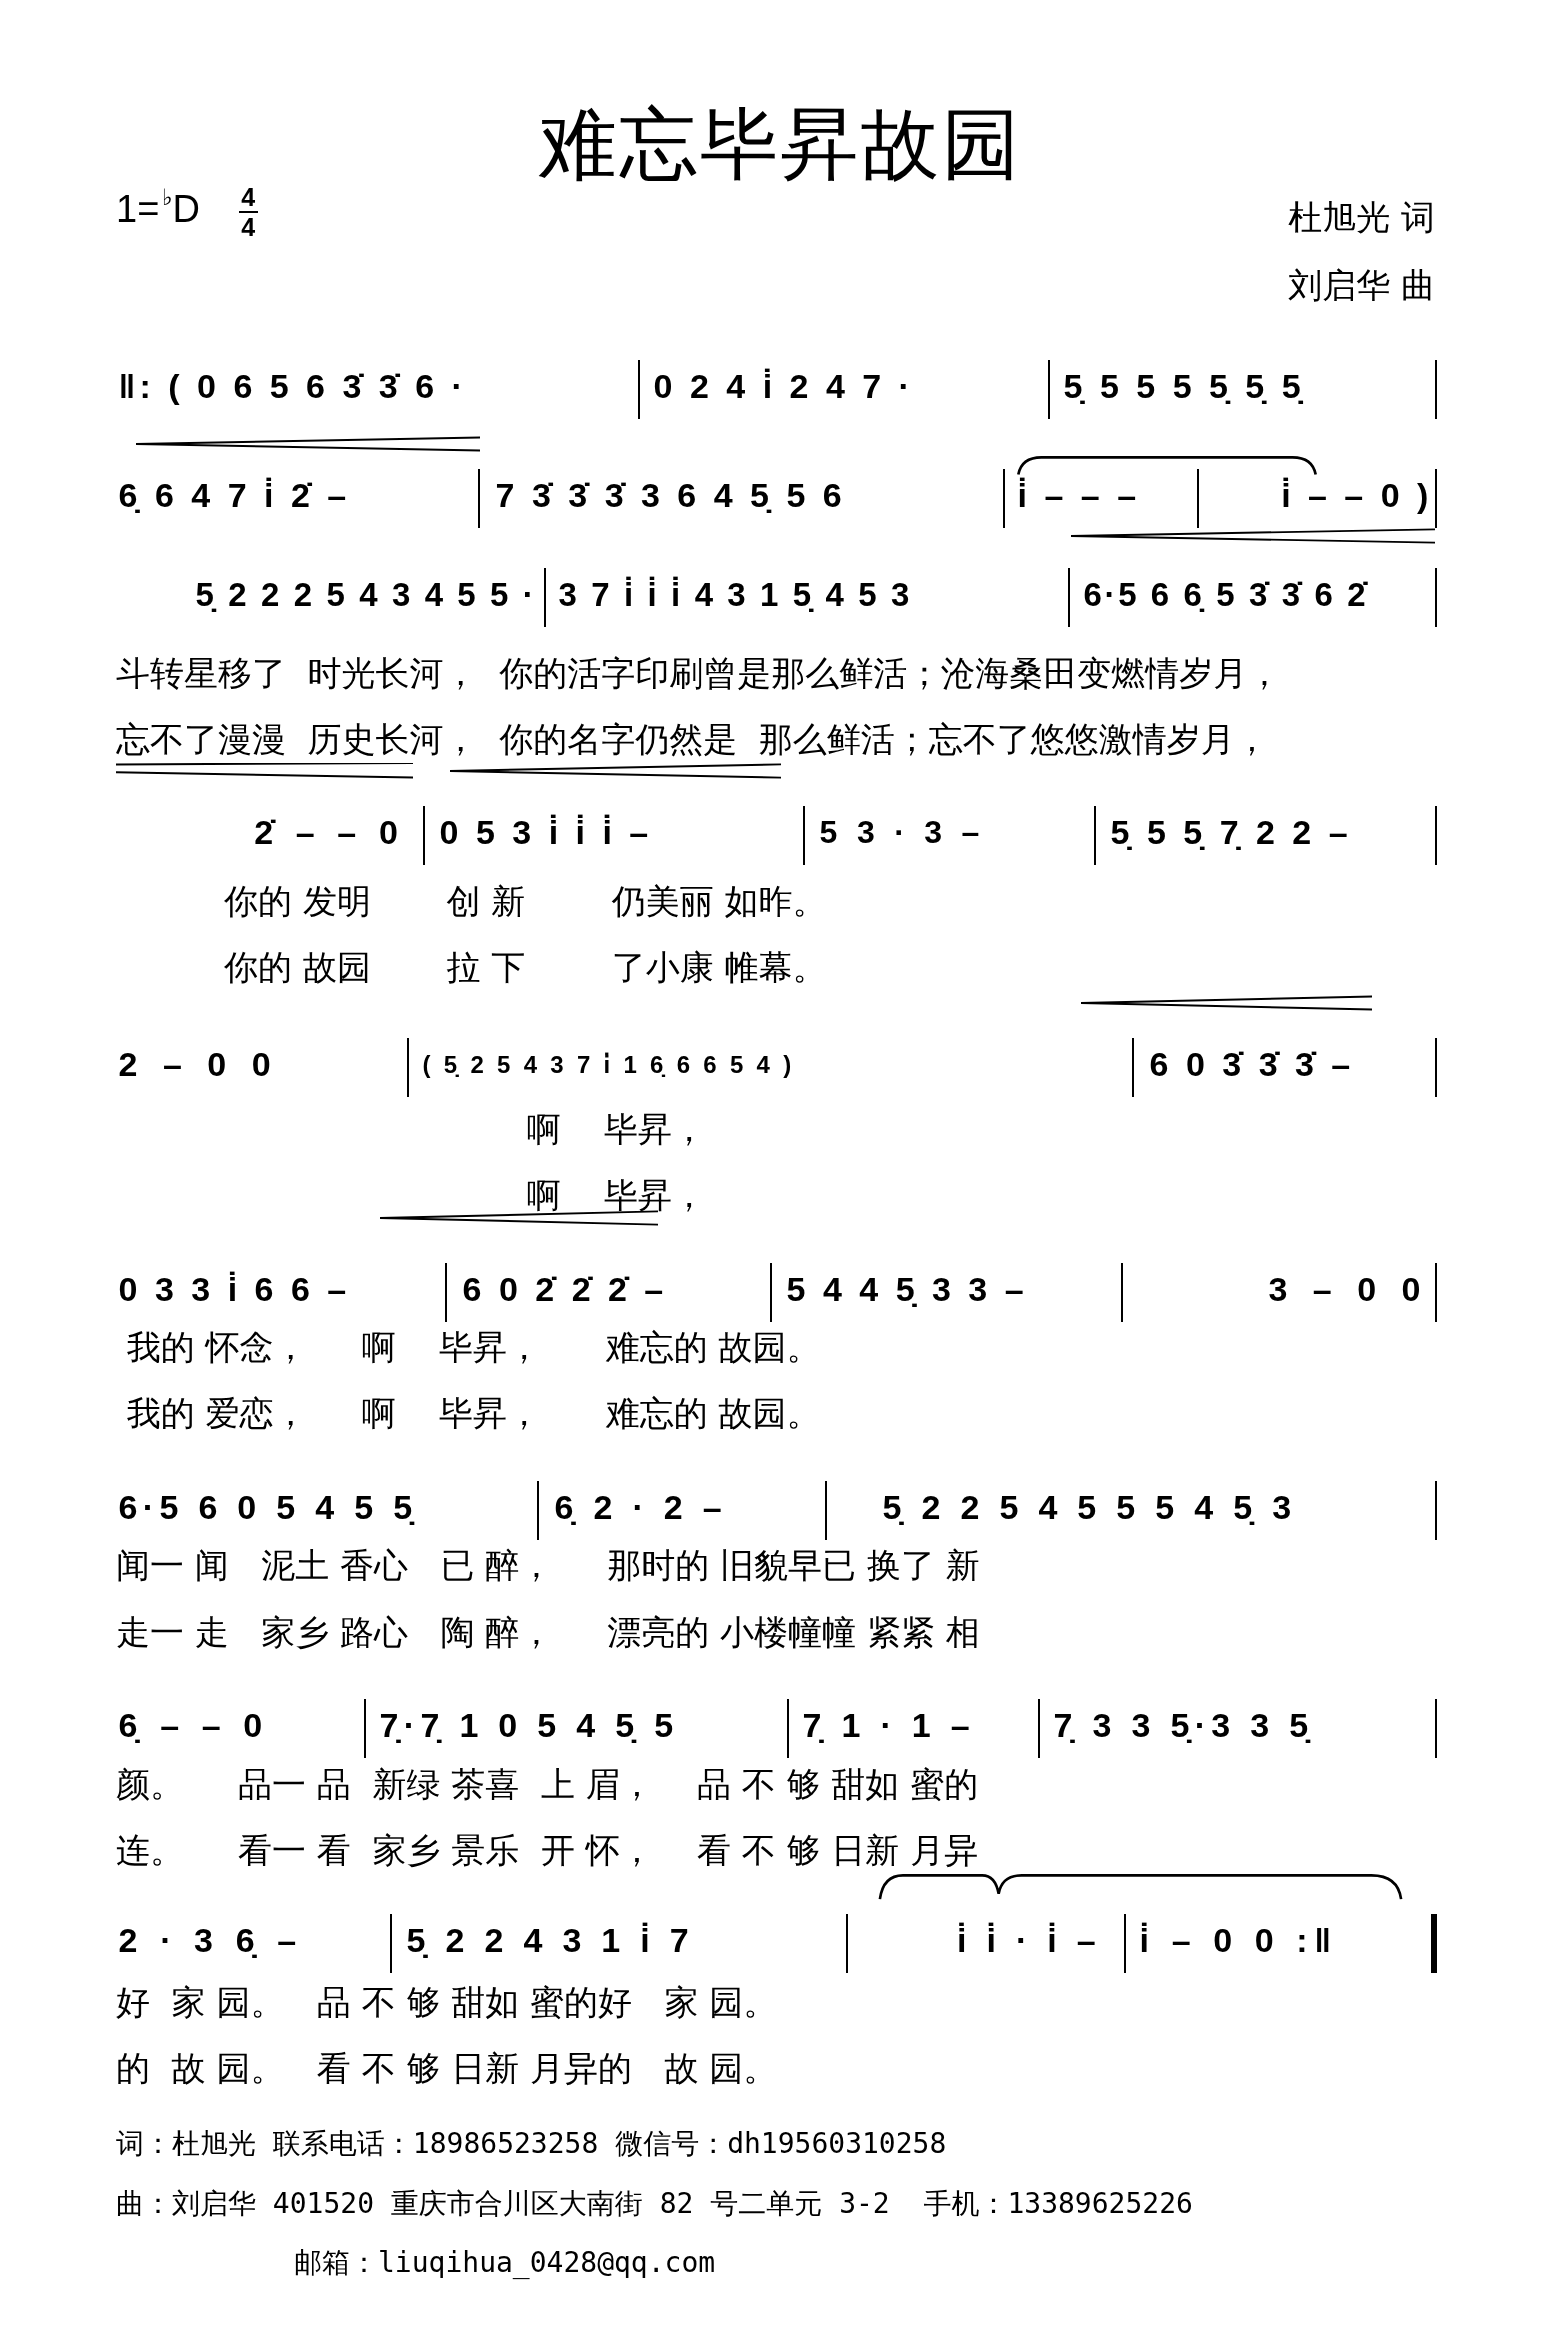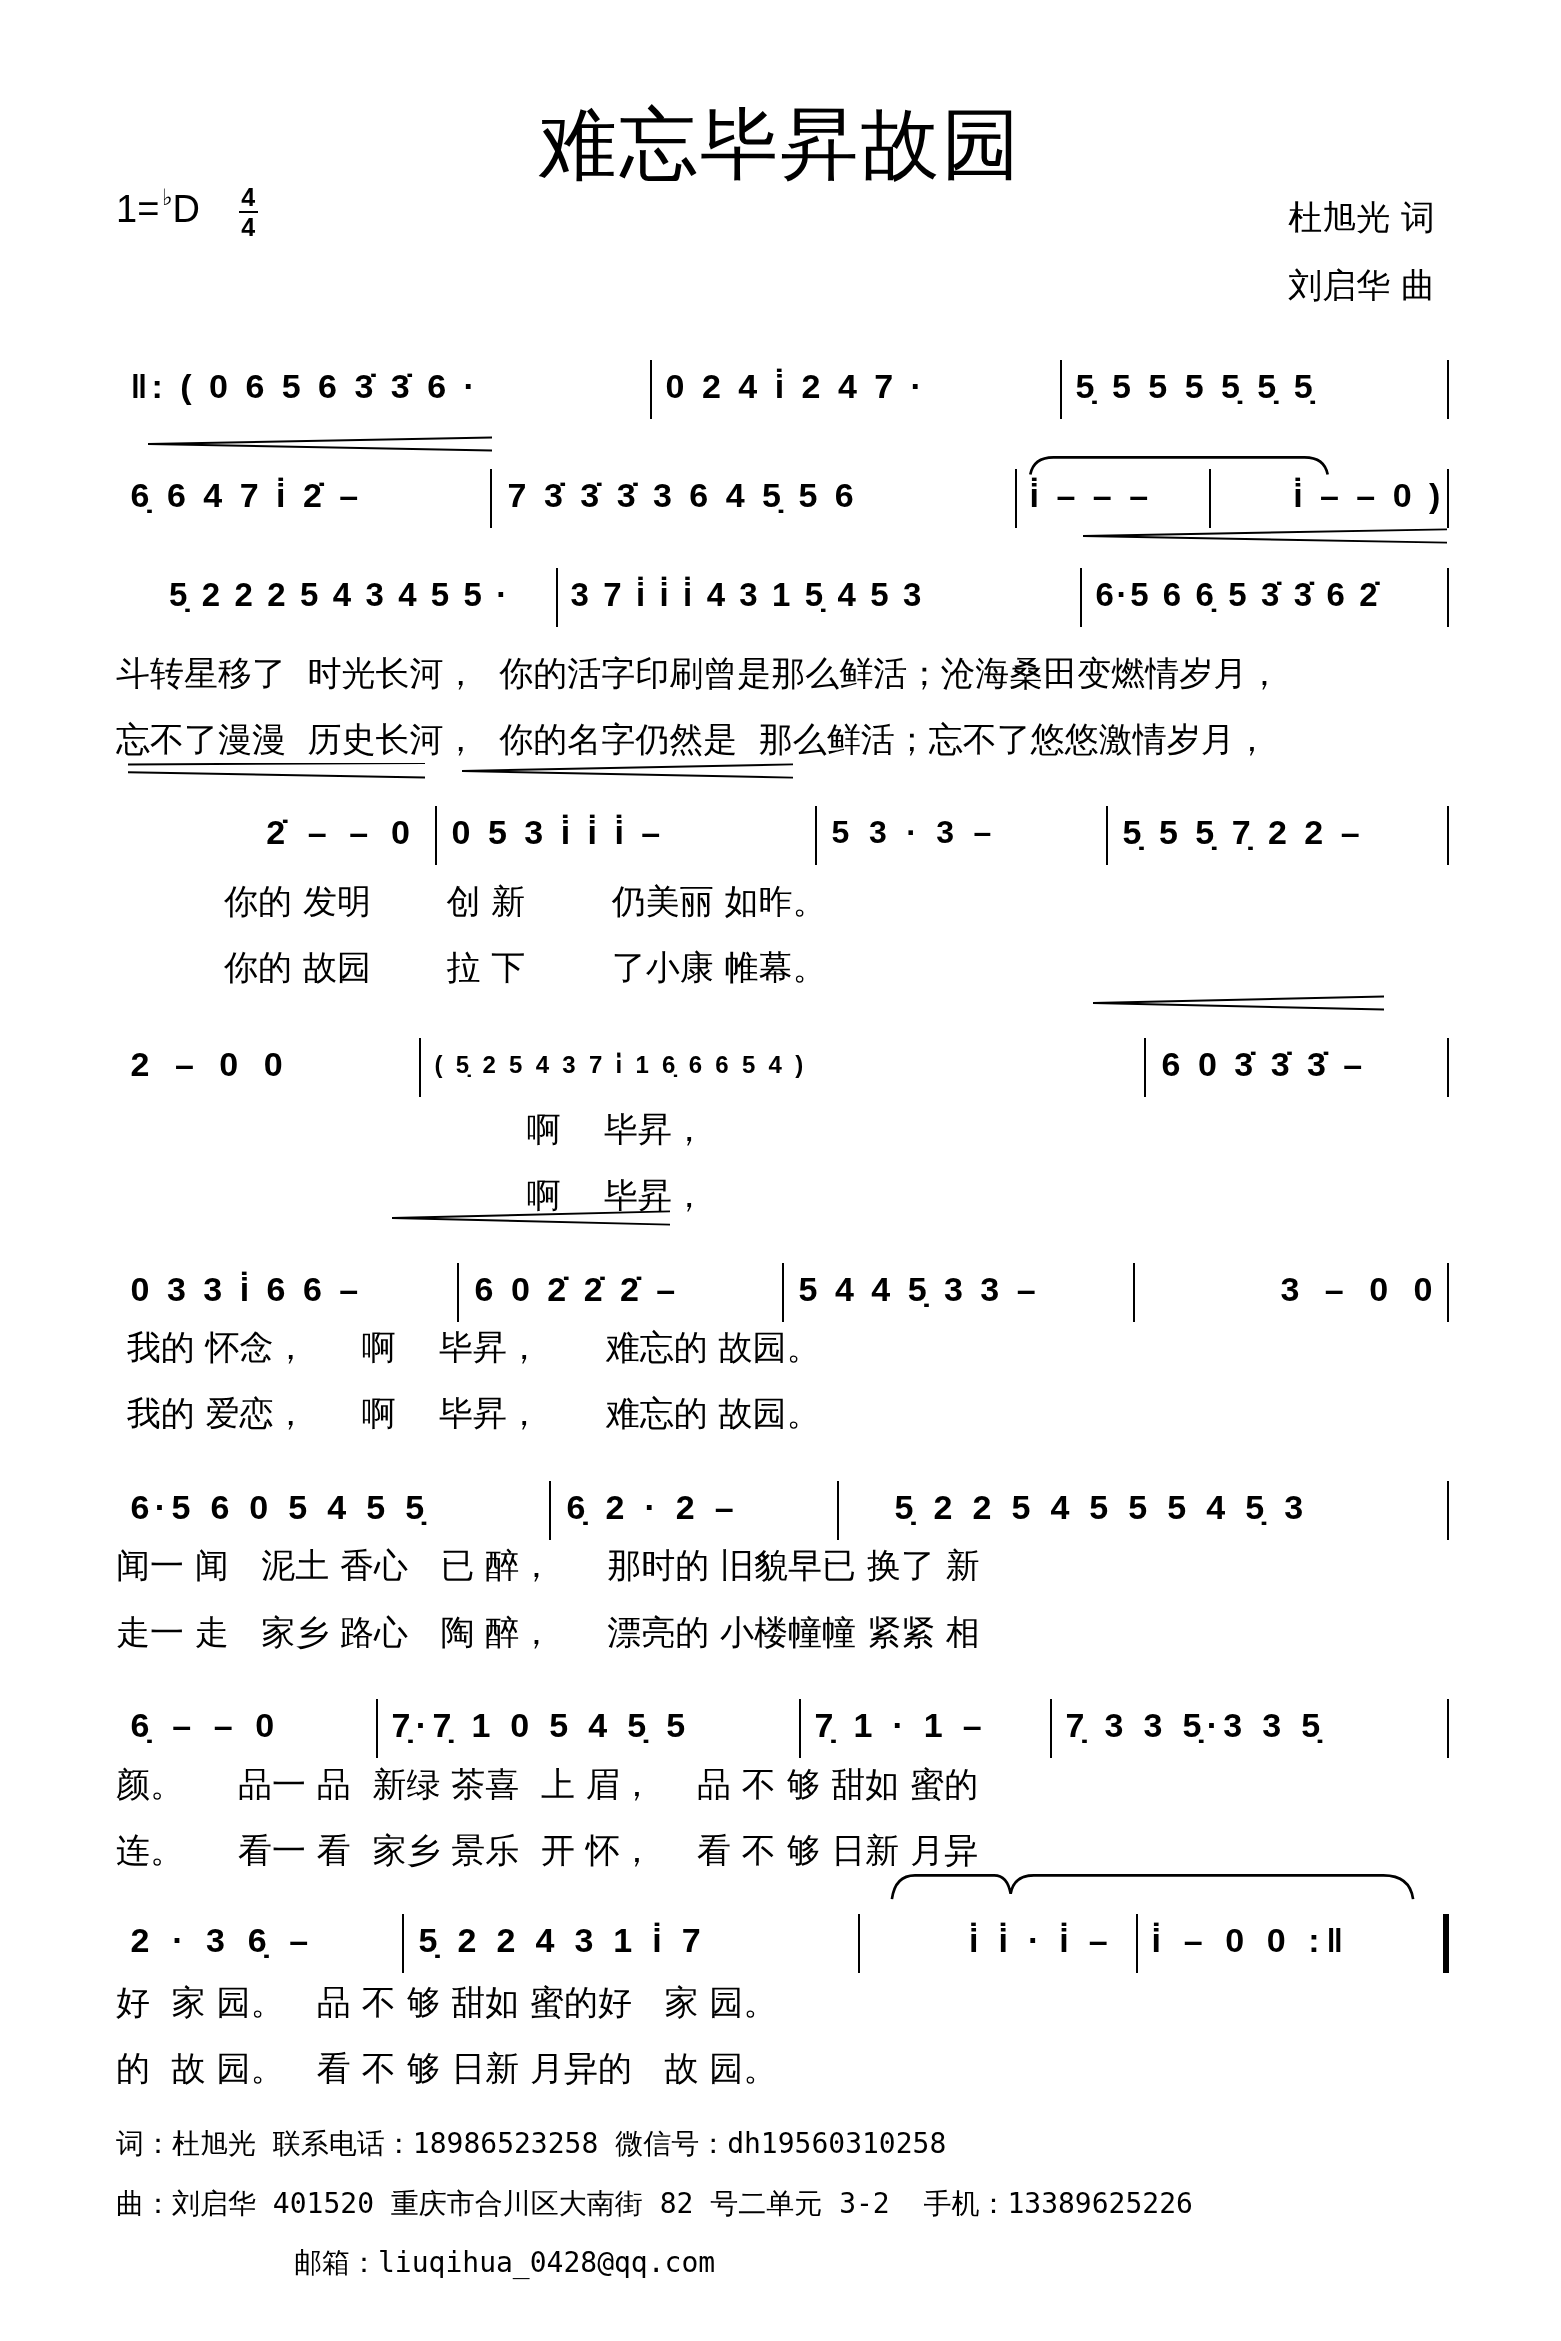--- a/index.html
+++ b/index.html
@@ -6,21 +6,21 @@
   body{width:1561px;height:2342px;position:relative;overflow:hidden;color:#000;
        font-family:"DejaVu Sans","Liberation Sans",sans-serif;}
   .title{position:absolute;left:0;width:1561px;top:93px;text-align:center;font-size:78px;
          font-family:"DejaVu Serif","Liberation Serif",serif;letter-spacing:2.6px;}
   .key{position:absolute;left:116px;top:188px;font-size:38px;font-family:Liberation Sans, sans-serif;}
   .key .flat{font-size:22.5px;position:relative;top:-17px;margin-left:2.6px;}
   .meter{position:absolute;left:239px;top:185px;font-size:25px;font-weight:bold;line-height:25px;text-align:center;width:18.5px;
          font-family:"Liberation Sans",sans-serif;}
   .meter .bar{display:block;border-top:2px solid #000;margin:1.3px 0;}
   .credit{position:absolute;right:126px;font-size:34px;font-family:"DejaVu Sans",sans-serif;}
-  .sys{position:absolute;left:116px;width:1329px;height:73px;margin-left:12px;}
+  .sys{position:absolute;left:116px;width:1329px;height:73px;}
   .barline{position:absolute;top:0;width:2px;height:59px;background:#000;}
   .barline.final{width:6px;}
   .measure{position:absolute;top:0;height:73px;display:flex;align-items:flex-start;justify-content:space-around;}
   .note{position:relative;display:inline-block;font-size:38px;font-weight:bold;line-height:53px;height:59px;
         font-family:"Liberation Sans",sans-serif;transform:scaleX(0.78);padding:0 2.6px;}
   .lyric{position:absolute;left:116px;font-size:34px;white-space:pre;font-family:"DejaVu Sans",sans-serif;}
   .hairpin{position:absolute;height:16px;}
   .footer{position:absolute;left:116px;font-size:28px;white-space:pre;font-family:"DejaVu Sans Mono","Liberation Mono",monospace;}
 </style>
 </head>
@@ -79,21 +79,21 @@
     <span class="note" style="transform:none;font-size:34px;letter-spacing:4px">i̇ – – 0 )</span>
   </div>
   <div class="barline" style="left:1319px"></div>
 </div>
 
 <div class="sys" style="top:568px">
   <svg class="hairpin" style="left:955px;top:-40px;width:364px;height:16px" viewBox="0 0 550 24" width="364" height="16">
       <line x1="0" y1="12" x2="550" y2="2" stroke="#000" stroke-width="3"></line>
       <line x1="0" y1="12" x2="550" y2="22" stroke="#000" stroke-width="3"></line>
     </svg>
-  <div class="measure" style="left:0;width:423px;justify-content:center">
+  <div class="measure" style="left:0;width:423px;justify-content:flex-end">
     <span class="note" style="transform:none;font-size:33px;letter-spacing:2.6px">5̣ 2 2 2  5 4 3 4  5  5 ·</span>
   </div>
   <div class="barline" style="left:428px"></div>
   <div class="measure" style="left:440px;width:509px;justify-content:flex-start">
     <span class="note" style="transform:none;font-size:33px;letter-spacing:2.6px">3 7 i̇ i̇  i̇ 4 3 1  5̣ 4  5 3</span>
   </div>
   <div class="barline" style="left:952px"></div>
   <div class="measure" style="left:965px;width:357px;justify-content:flex-start">
     <span class="note" style="transform:none;font-size:33px;letter-spacing:2.6px">6·5  6 6̣  5 3̇ 3̇  6 2̇</span>
   </div>

